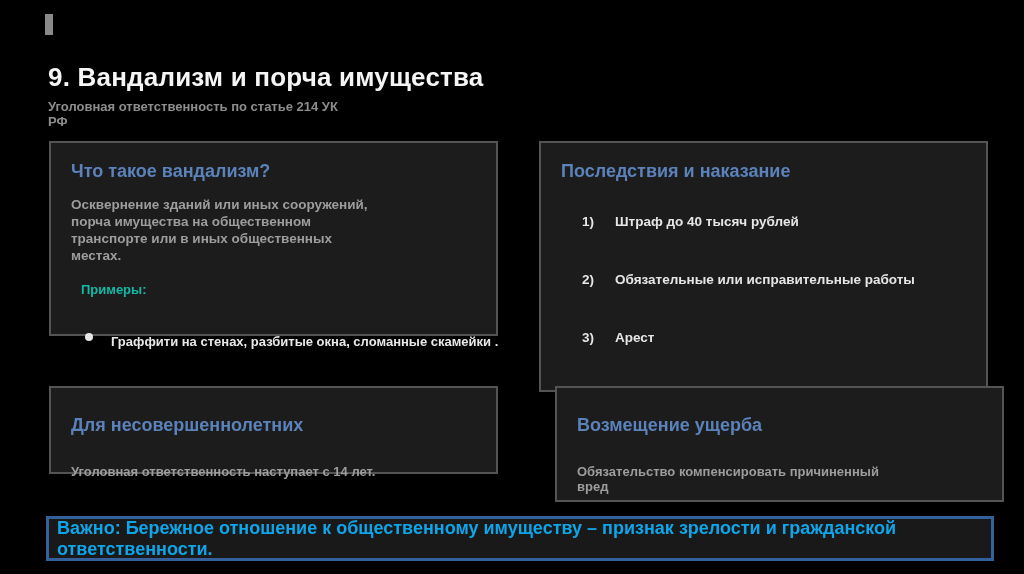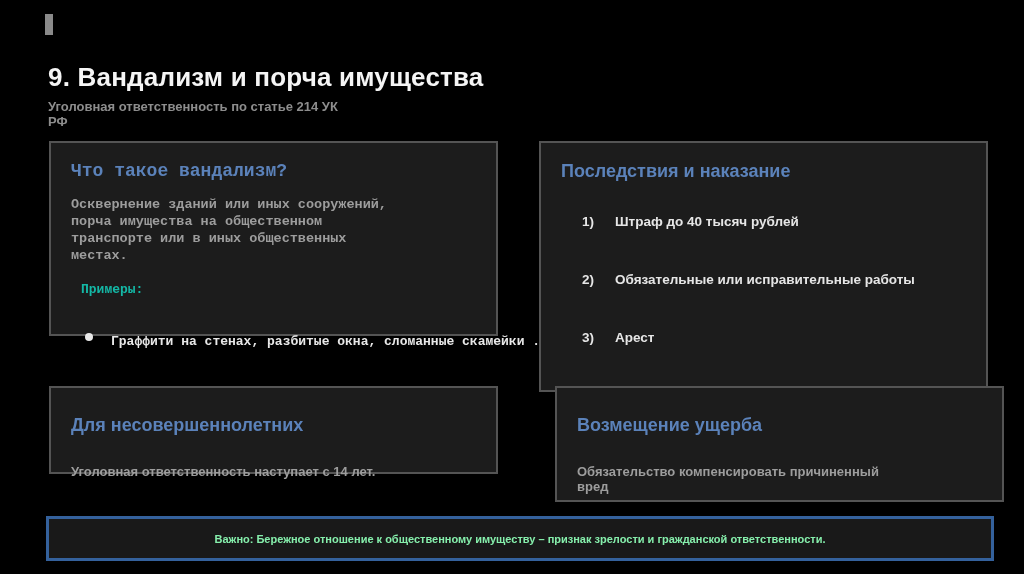--- a/index.html
+++ b/index.html
@@ -36,21 +36,21 @@
     line-height: 15px;
     color: #8d8d8d;
     white-space: pre-line;
   }
   .card {
     position: absolute;
     background: #1c1c1c;
     border: 2px solid #545454;
     padding: 13px 16px;
   }
-  .card-tl { left: 41px;  top: 133px; width: 449px; height: 195px; font-family: Liberation Mono, monospace; }
+  .card-tl { left: 41px;  top: 133px; width: 449px; height: 195px; }
   .card-tr { left: 531px; top: 133px; width: 449px; height: 251px; }
   .card-bl { left: 41px;  top: 378px; width: 449px; height: 88px; padding-top: 22px; }
   .card-br { left: 547px; top: 378px; width: 449px; height: 116px; padding-top: 22px; }
   .card-heading {
     font-size: 18px;
     line-height: 22px;
     color: #5b82ba;
   }
   .card-body {
     margin-top: 6px;
@@ -105,23 +105,23 @@
     position: absolute;
     left: 38px; top: 508px;
     width: 948px; height: 45px;
     background: #191919;
     border: 3px solid #34619c;
     display: flex;
     align-items: center;
     justify-content: center;
   }
   .banner-text {
-    font-size: 11px;
-    color: #86efac;
-    text-align: right;
+    font-size: 18px;
+    color: #0ea5e9;
+    text-align: left;
   }
 </style>
 </head>
 <body>
 
 <div class="slide">
 
   <div class="caret-line"></div>
 
   <h1 class="page-title">9. Вандализм и порча имущества</h1>

